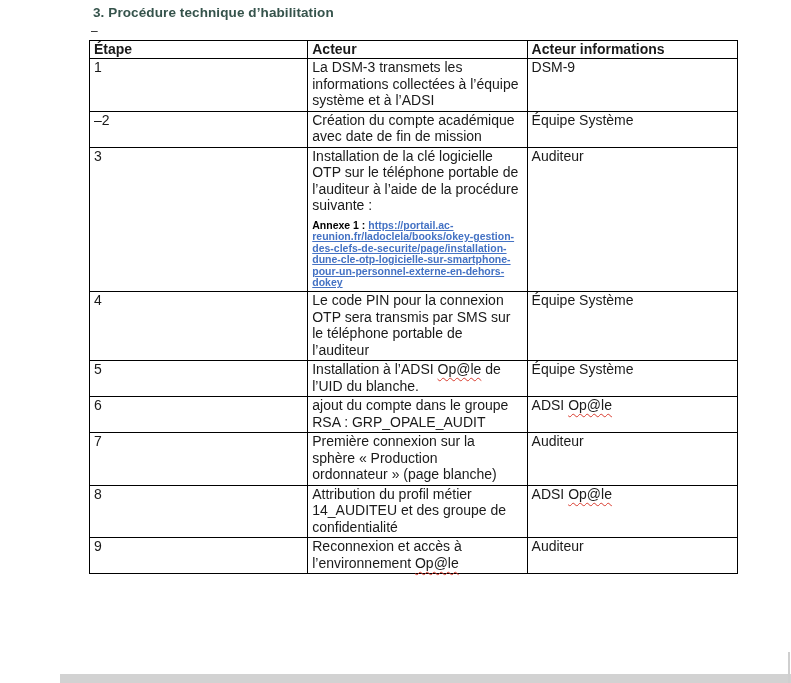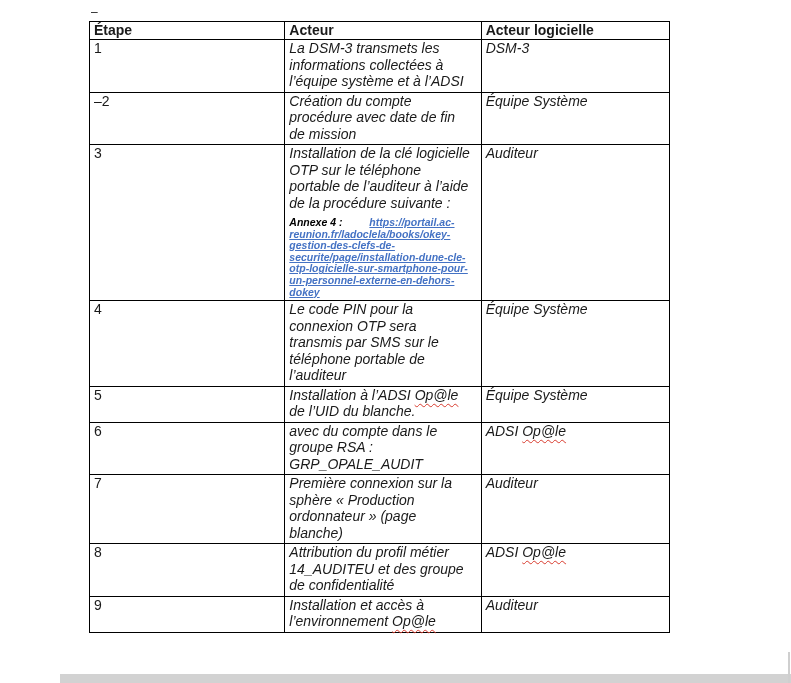--- a/index.html
+++ b/index.html
@@ -9,97 +9,98 @@
     font-family:"Liberation Sans",sans-serif;
     color:#1a1a1a;
   }
   .content{position:absolute;left:89px;top:5px;width:600px;}
   .heading{
     font-size:13.5px;font-weight:bold;color:var(--heading-color,#35534b);
     margin:0 0 4px 4px;letter-spacing:.1px;
   }
   .dash-line{font-size:12px;line-height:14px;margin:0 0 2px 2px;color:#222;}
   table.proc{
-    border-collapse:collapse;table-layout:fixed;width:581px;
+    border-collapse:collapse;table-layout:fixed;width:649px;
   }
   th,td{
     border:1px solid #000;vertical-align:top;
     padding:0 8px 2px 4px;
     font-size:14px;line-height:16.5px;
   }
   th{
     text-align:left;font-weight:bold;height:16px;line-height:16px;
     padding-top:0;padding-bottom:1px;white-space:nowrap;overflow:hidden;
   }
   td.etape{padding-right:4px;}
-  .para{margin:0;font-style:italic;}
+  .para{margin:0;}
   .para-small{
     font-size:10.5px;line-height:11.6px;font-weight:bold;margin-top:6px;
     overflow-wrap:break-word;
   }
   .annexe-label{color:#000;}
-  a.link{color:var(--link-color,#4472c4);text-decoration:underline;cursor:pointer;margin-left:24px;}
+  a.link{color:var(--link-color,#4472c4);text-decoration:underline;cursor:pointer;}
   .misspell{
     text-decoration-line:underline;
     text-decoration-style:wavy;
     text-decoration-color:var(--squiggle-color,#d83b2e);
     text-decoration-thickness:1px;
     text-underline-offset:3px;
   }
   .bottom-bar{
     position:absolute;left:60px;right:0;bottom:0;height:9px;
     background:var(--bottom-bar-color,#d2d2d2);
   }
   .right-edge{
     position:absolute;right:1px;bottom:0;top:652px;width:2px;
     background:#cfcfcf;
   }
 </style>
 </head>
 <body>
 
 <div class="content">
+  <div class="heading">3. Procédure technique d’habilitation</div>
   <div class="dash-line">–</div>
   <table class="proc">
     <colgroup>
       <col style="width:195px">
       <col style="width:196px">
       <col style="width:188px">
     </colgroup>
     <thead>
       <tr>
           <th>Étape</th>
           <th>Acteur</th>
-          <th>Acteur logicielle</th>
+          <th>Acteur informations</th>
         </tr>
     </thead>
     <tbody>
         <tr>
           <td class="etape">1</td>
           <td>
             <div class="para"><span>La DSM-3 transmets les informations collectées à l’équipe système et à l’ADSI</span></div>
           </td>
           <td>
-            <div class="para"><span>DSM-3</span></div>
+            <div class="para"><span>DSM-9</span></div>
           </td>
         </tr>
         <tr>
           <td class="etape">–2</td>
           <td>
-            <div class="para"><span>Création du compte procédure avec date de fin de mission</span></div>
+            <div class="para"><span>Création du compte académique avec date de fin de mission</span></div>
           </td>
           <td>
             <div class="para"><span>Équipe Système</span></div>
           </td>
         </tr>
         <tr>
           <td class="etape">3</td>
           <td>
             <div class="para"><span>Installation de la clé logicielle OTP sur le téléphone portable de l’auditeur à l’aide de la procédure suivante :</span></div>
-            <div class="para para-small"><span class="annexe-label">Annexe 4 : </span><a class="link" href="#">https://portail.ac-reunion.fr/ladoclela/books/okey-gestion-des-clefs-de-securite/page/installation-dune-cle-otp-logicielle-sur-smartphone-pour-un-personnel-externe-en-dehors-dokey</a></div>
+            <div class="para para-small"><span class="annexe-label">Annexe 1 : </span><a class="link" href="#">https://portail.ac-reunion.fr/ladoclela/books/okey-gestion-des-clefs-de-securite/page/installation-dune-cle-otp-logicielle-sur-smartphone-pour-un-personnel-externe-en-dehors-dokey</a></div>
           </td>
           <td>
             <div class="para"><span>Auditeur</span></div>
           </td>
         </tr>
         <tr>
           <td class="etape">4</td>
           <td>
             <div class="para"><span>Le code PIN pour la connexion OTP sera transmis par SMS sur le téléphone portable de l’auditeur</span></div>
           </td>
@@ -112,21 +113,21 @@
           <td>
             <div class="para"><span>Installation à l’ADSI </span><span class="misspell">Op@le</span><span> de l’UID du blanche.</span></div>
           </td>
           <td>
             <div class="para"><span>Équipe Système</span></div>
           </td>
         </tr>
         <tr>
           <td class="etape">6</td>
           <td>
-            <div class="para"><span>avec du compte dans le groupe RSA : GRP_OPALE_AUDIT</span></div>
+            <div class="para"><span>ajout du compte dans le groupe RSA : GRP_OPALE_AUDIT</span></div>
           </td>
           <td>
             <div class="para"><span>ADSI </span><span class="misspell">Op@le</span></div>
           </td>
         </tr>
         <tr>
           <td class="etape">7</td>
           <td>
             <div class="para"><span>Première connexion sur la sphère «&nbsp;Production ordonnateur&nbsp;» (page blanche)</span></div>
           </td>
@@ -139,21 +140,21 @@
           <td>
             <div class="para"><span>Attribution du profil métier 14_AUDITEU et des groupe de confidentialité</span></div>
           </td>
           <td>
             <div class="para"><span>ADSI </span><span class="misspell">Op@le</span></div>
           </td>
         </tr>
         <tr>
           <td class="etape">9</td>
           <td>
-            <div class="para"><span>Installation et accès à l’environnement </span><span class="misspell">Op@le</span></div>
+            <div class="para"><span>Reconnexion et accès à l’environnement </span><span class="misspell">Op@le</span></div>
           </td>
           <td>
             <div class="para"><span>Auditeur</span></div>
           </td>
         </tr>
       </tbody>
   </table>
 </div>
 
 <div class="bottom-bar"></div>

